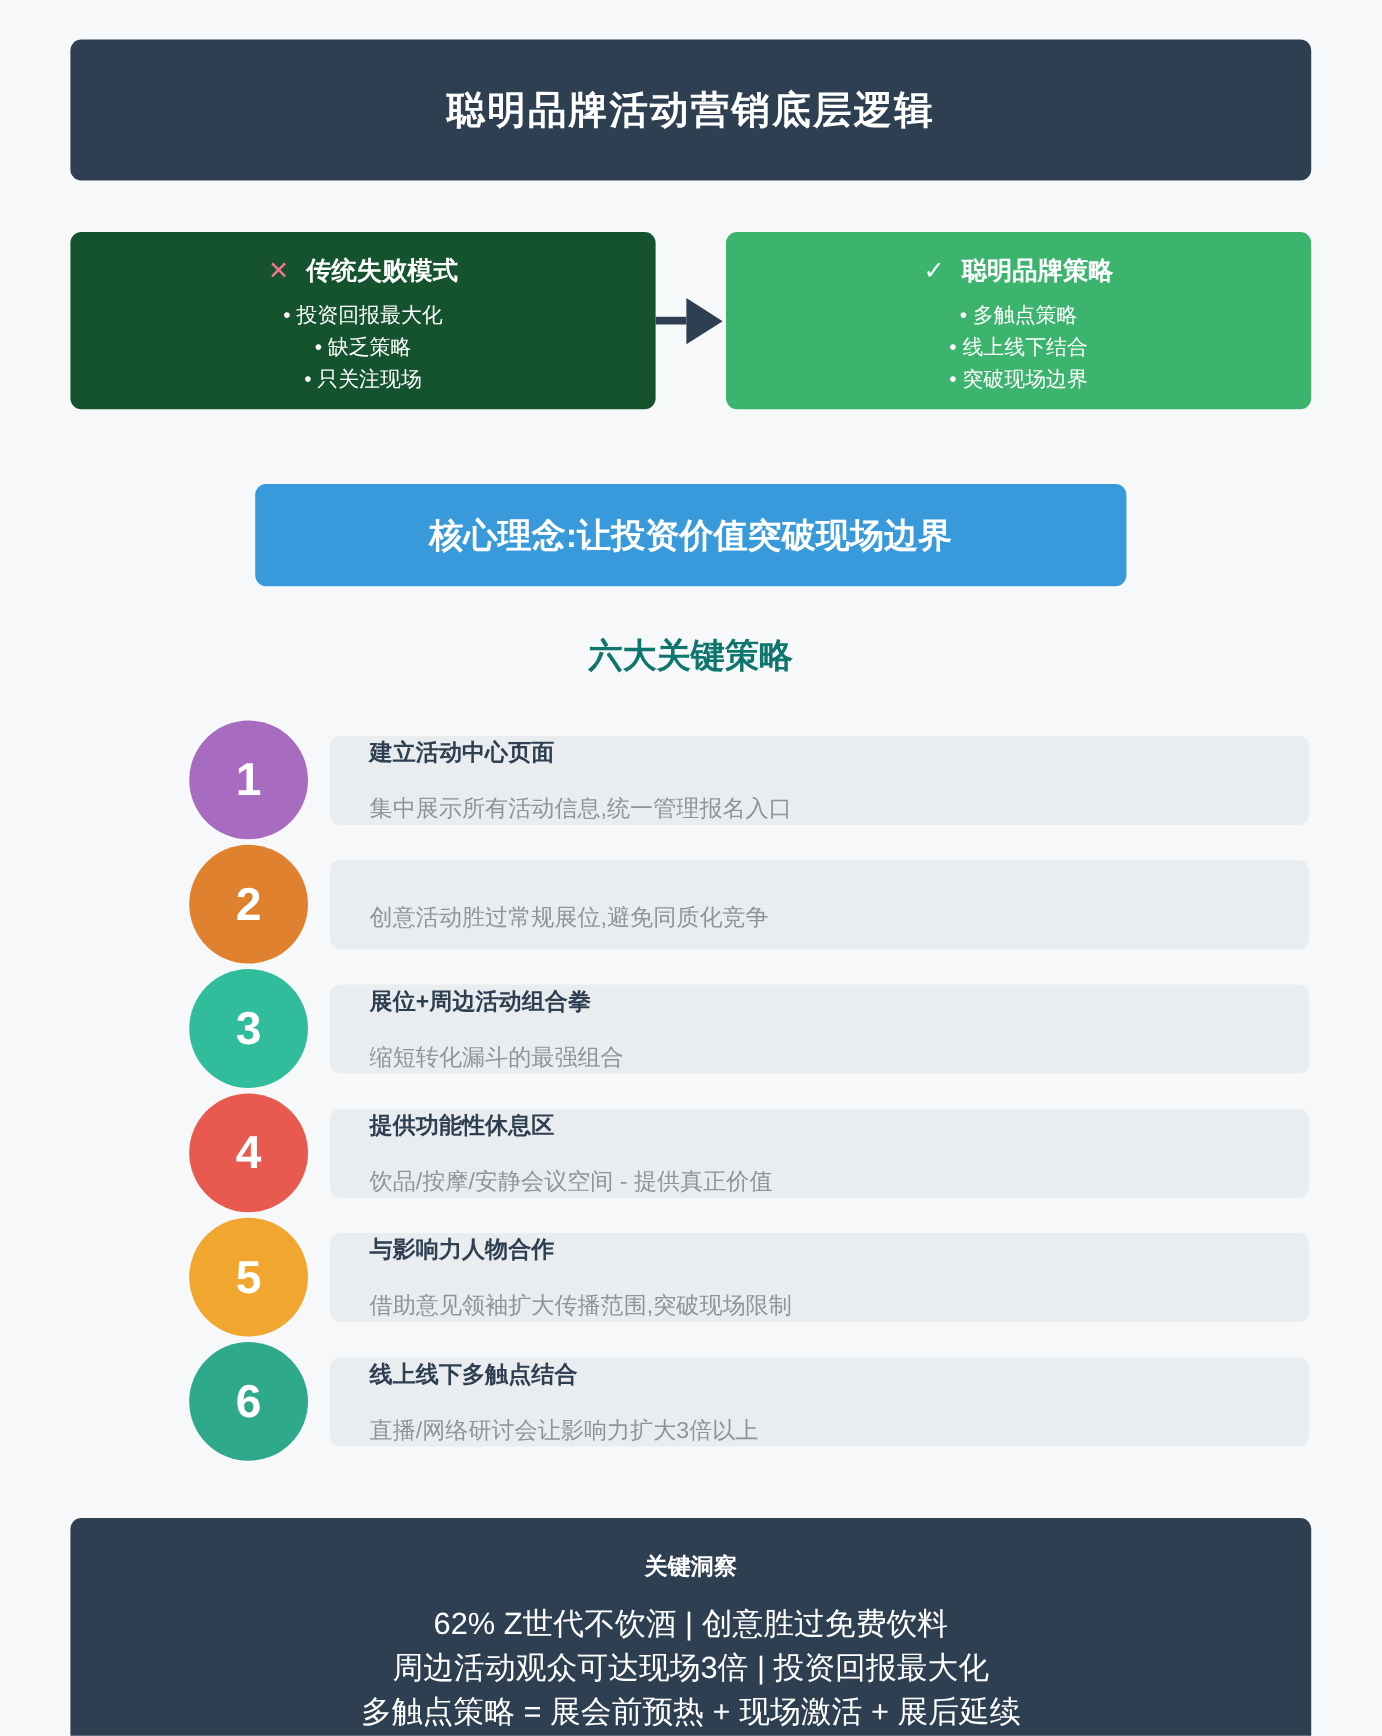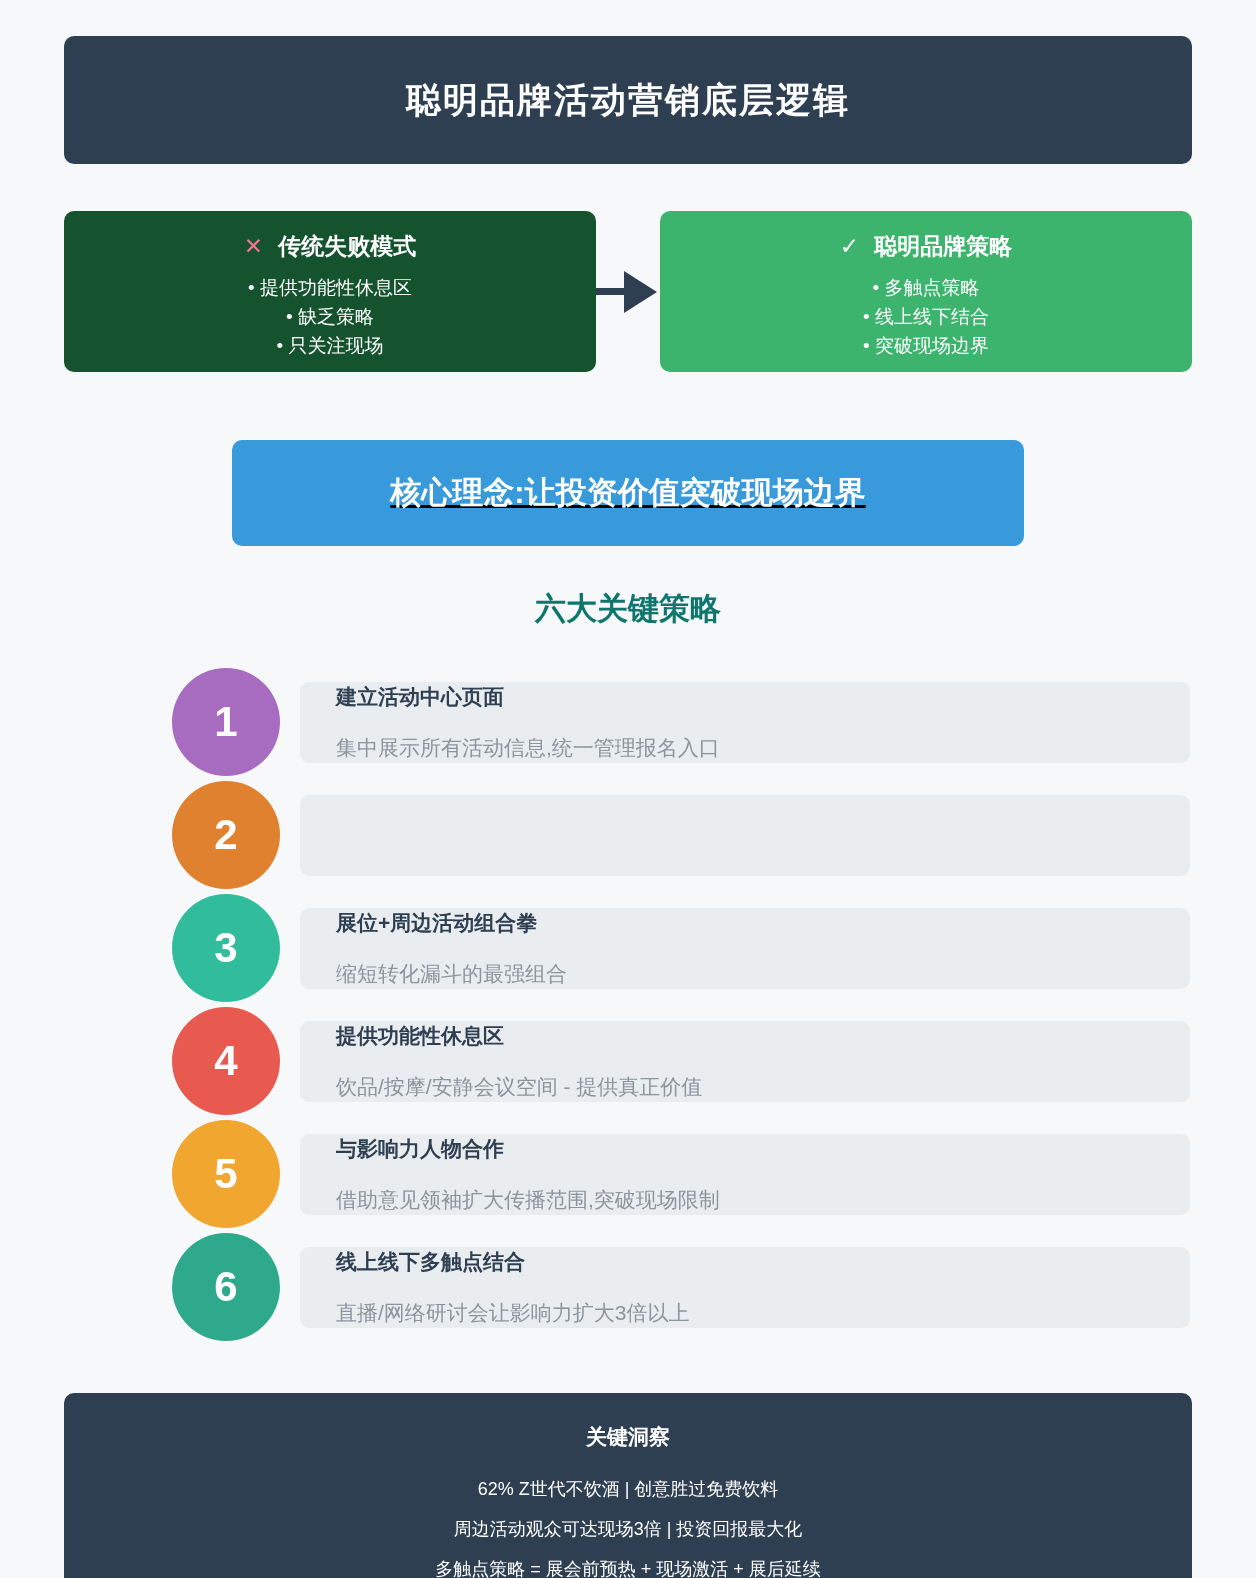--- a/index.html
+++ b/index.html
@@ -57,24 +57,24 @@
   .arrow-head {
     width: 0; height: 0;
     border-left: 33px solid #2E3F52;
     border-top: 21px solid transparent;
     border-bottom: 21px solid transparent;
   }
 
   
   .banner {
     margin: 68px auto 4px;
-    width: 792px; height: 106px;
+    width: 792px; height: 93px;
     background: #3899DB;
     border-radius: 10px;
-    display: flex; align-items: center; justify-content: center; text-decoration: underline;
+    display: flex; align-items: center; justify-content: center;
   }
   .banner span { font-size: 31px; font-weight: bold; color: #ffffff; }
 
   
   .strategies-heading {
     margin: 42px 0 0;
     text-align: center;
     font-size: 31px; font-weight: bold; color: #0f766e;
   }
   .strategies { margin: 38px 66px 0 172px; }
@@ -105,39 +105,39 @@
   
   .insights {
     margin: 52px 64px 0;
     background: #2E3F52;
     border-radius: 10px;
     color: #ffffff;
     text-align: center;
     padding: 30px 20px 24px;
   }
   .insights h3 { margin: 0 0 18px; font-size: 21px; font-weight: bold; }
-  .insights p  { margin: 0; font-size: 18px; line-height: 40px; }
+  .insights p  { margin: 0; font-size: 28px; line-height: 40px; }
 </style>
 </head>
 <body>
 
 <div class="page">
 
   <header class="header" style="background: rgb(46, 63, 82);">
     <h1>聪明品牌活动营销底层逻辑</h1>
   </header>
 
   <section class="compare">
     <div class="box box-fail" style="background: #14532d;">
       <div class="box-title">
         <span class="x-glyph">✕</span>
         <span>传统失败模式</span>
       </div>
       <ul>
-        <li>• 提供功能性休息区</li>
+        <li>• 投资回报最大化</li>
         <li>• 缺乏策略</li>
         <li>• 只关注现场</li>
       </ul>
     </div>
 
     <div class="arrow">
       <span class="arrow-line"></span>
       <span class="arrow-head"></span>
     </div>
 
@@ -166,20 +166,21 @@
       <div class="num-circle" style="background: rgb(167, 107, 191);">1</div>
       <div class="strategy-card">
         <div class="strategy-title">建立活动中心页面</div>
         <div class="strategy-desc">集中展示所有活动信息,统一管理报名入口</div>
       </div>
     </div>
 
     <div class="strategy-row">
       <div class="num-circle" style="background: rgb(224, 129, 47);">2</div>
       <div class="strategy-card">
+        <div class="strategy-desc">创意活动胜过常规展位,避免同质化竞争</div>
       </div>
     </div>
 
     <div class="strategy-row">
       <div class="num-circle" style="background: rgb(49, 189, 155);">3</div>
       <div class="strategy-card">
         <div class="strategy-title">展位+周边活动组合拳</div>
         <div class="strategy-desc">缩短转化漏斗的最强组合</div>
       </div>
     </div>

